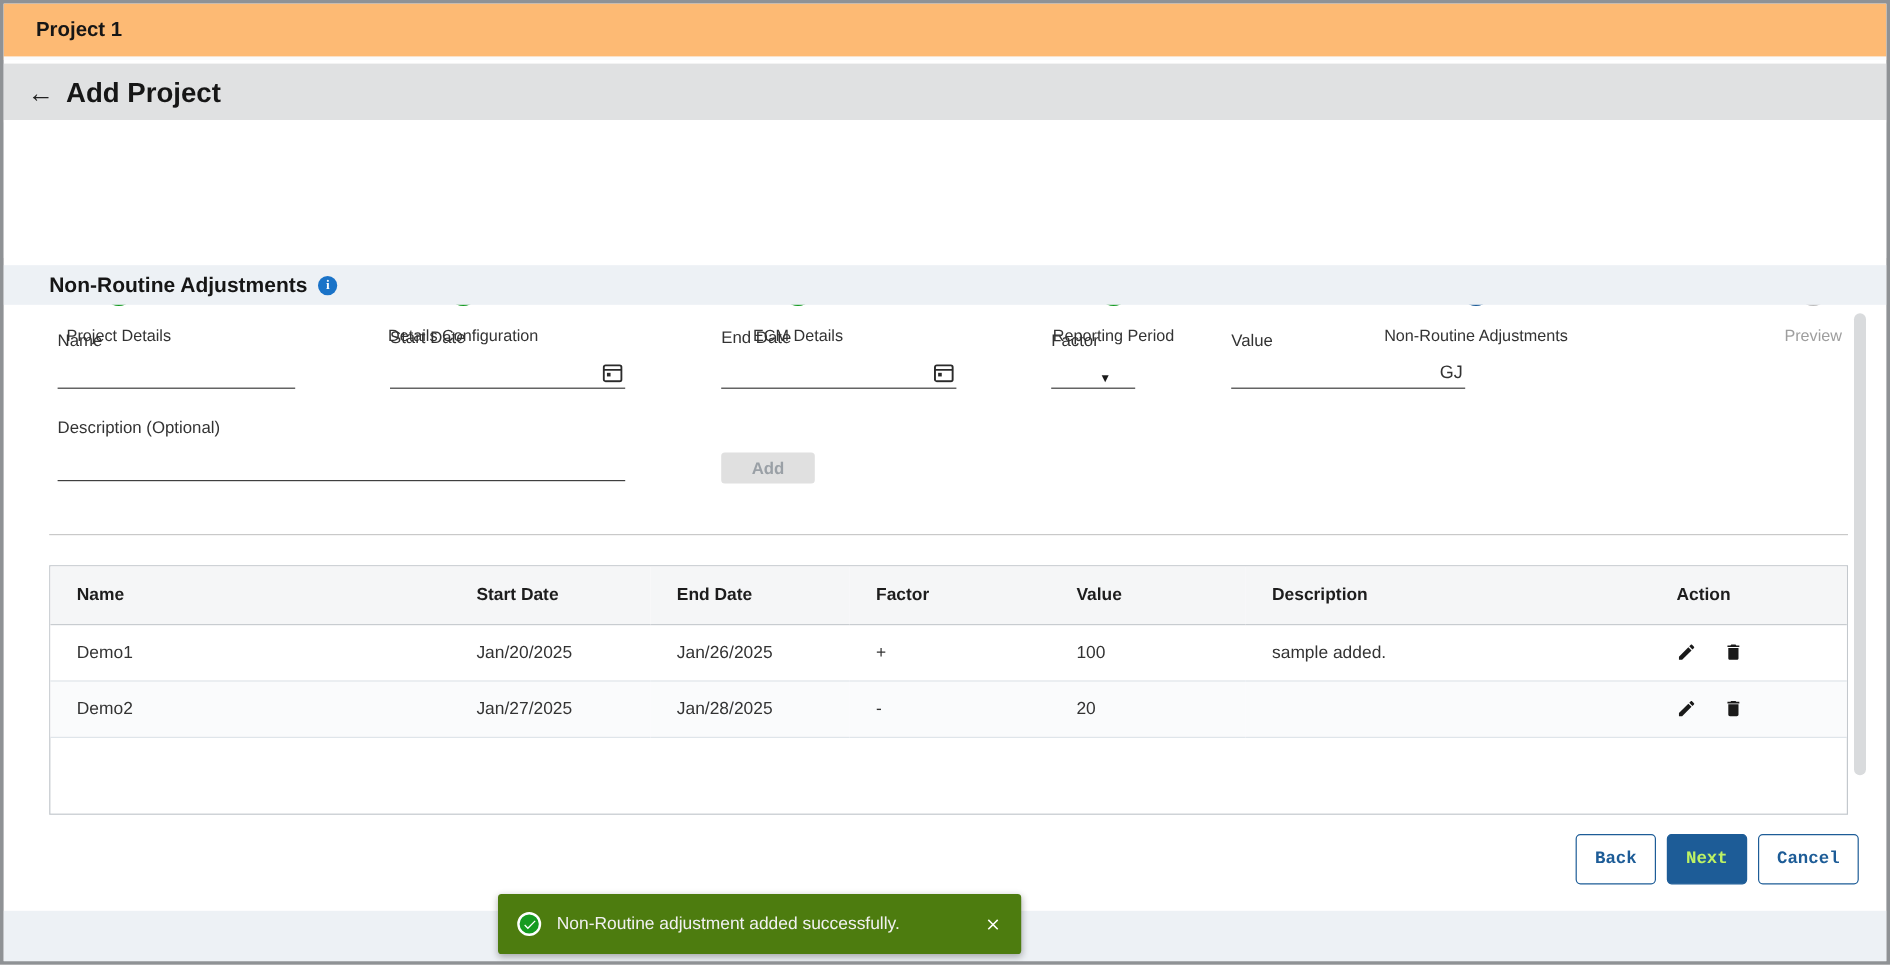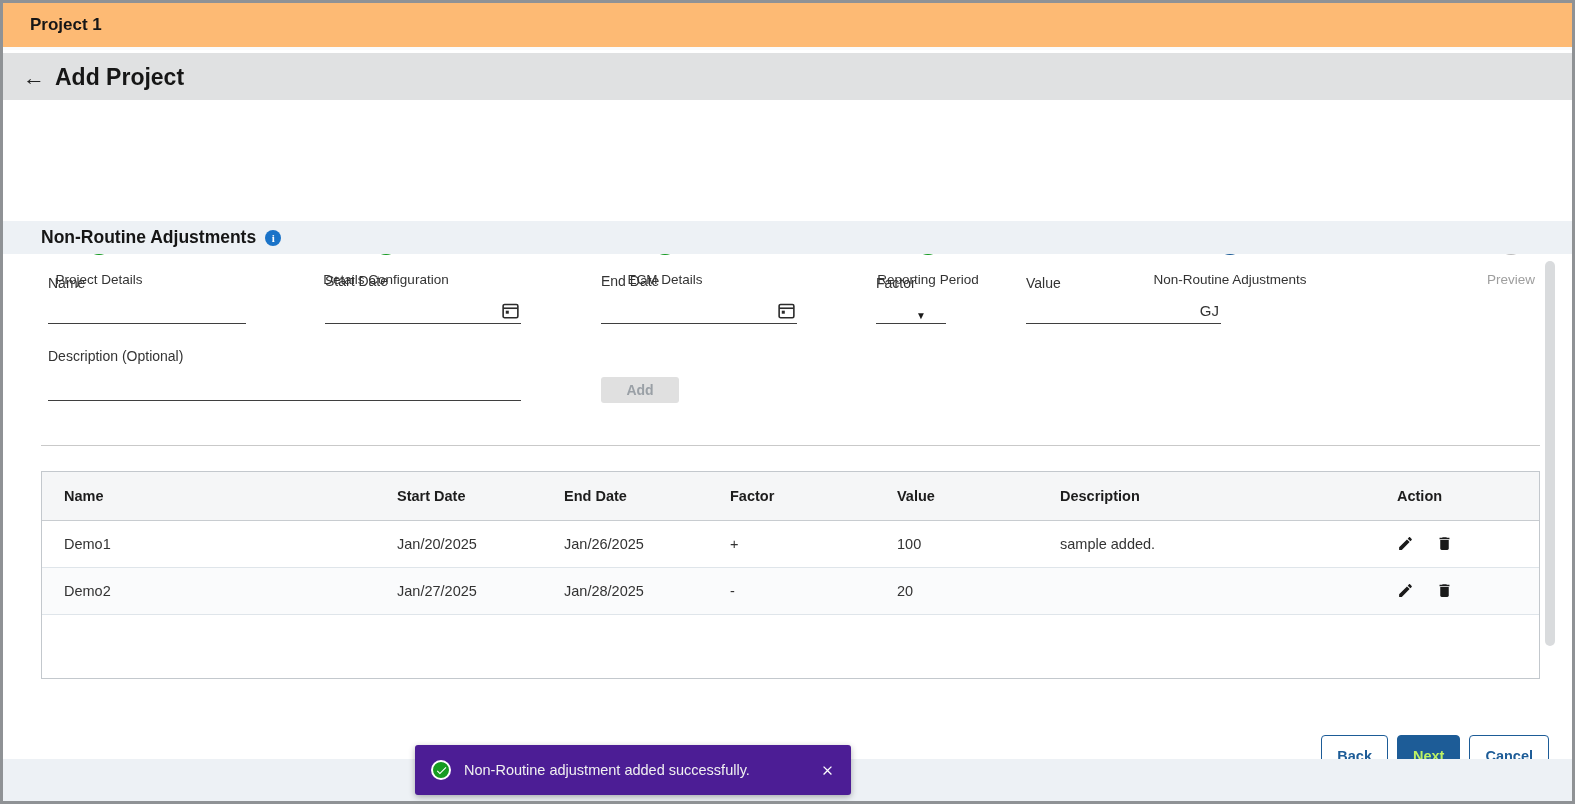--- a/index.html
+++ b/index.html
@@ -85,31 +85,31 @@
     border-bottom:1px solid #dfe5ea; background:#fff;
   }
   table.data tr.alt td { background:#fafbfc; }
   .action-icons { display:flex; gap:22px; align-items:center; }
   .icon-btn { cursor:pointer; line-height:0; background:none; border:none; padding:0; }
 
   
   .footer-buttons { position:absolute; top:692px; right:23px; display:flex; gap:9px; }
   .btn {
     height:42px; border-radius:4px; font-size:14.5px; font-weight:bold; cursor:pointer;
-    padding:0 15px; font-family:Liberation Sans, sans-serif;margin-top:40px;
+    padding:0 15px; font-family:Liberation Mono, monospace;
   }
   .btn.outline { background:#fff; border:1.5px solid #1d5c97; color:#1d5c97; }
   .btn.primary { background:#1d5c97; border:1.5px solid #1d5c97; color:#bef264; }
 
   .footer-band { position:absolute; left:0; top:756px; width:100%; height:42px; background:#edf1f5; }
 
   
   .toast {
     position:absolute; left:412px; top:742px; width:436px; height:50px;
-    background:#4c1d95; border-radius:3px; display:flex; align-items:center;
+    background:#4d7c0f; border-radius:3px; display:flex; align-items:center;
     padding:0 16px; box-shadow:0 2px 6px rgba(0,0,0,0.3);
   }
   .toast-check {
     width:20px; height:20px; border-radius:50%; background:#169b21; border:2px solid #fff;
     display:flex; align-items:center; justify-content:center; flex-shrink:0;
   }
   .toast-msg { color:#f1f1f1; font-size:14.5px; margin-left:13px; }
   .toast-close { margin-left:auto; cursor:pointer; line-height:0; background:none; border:none; padding:0; }
 
   

